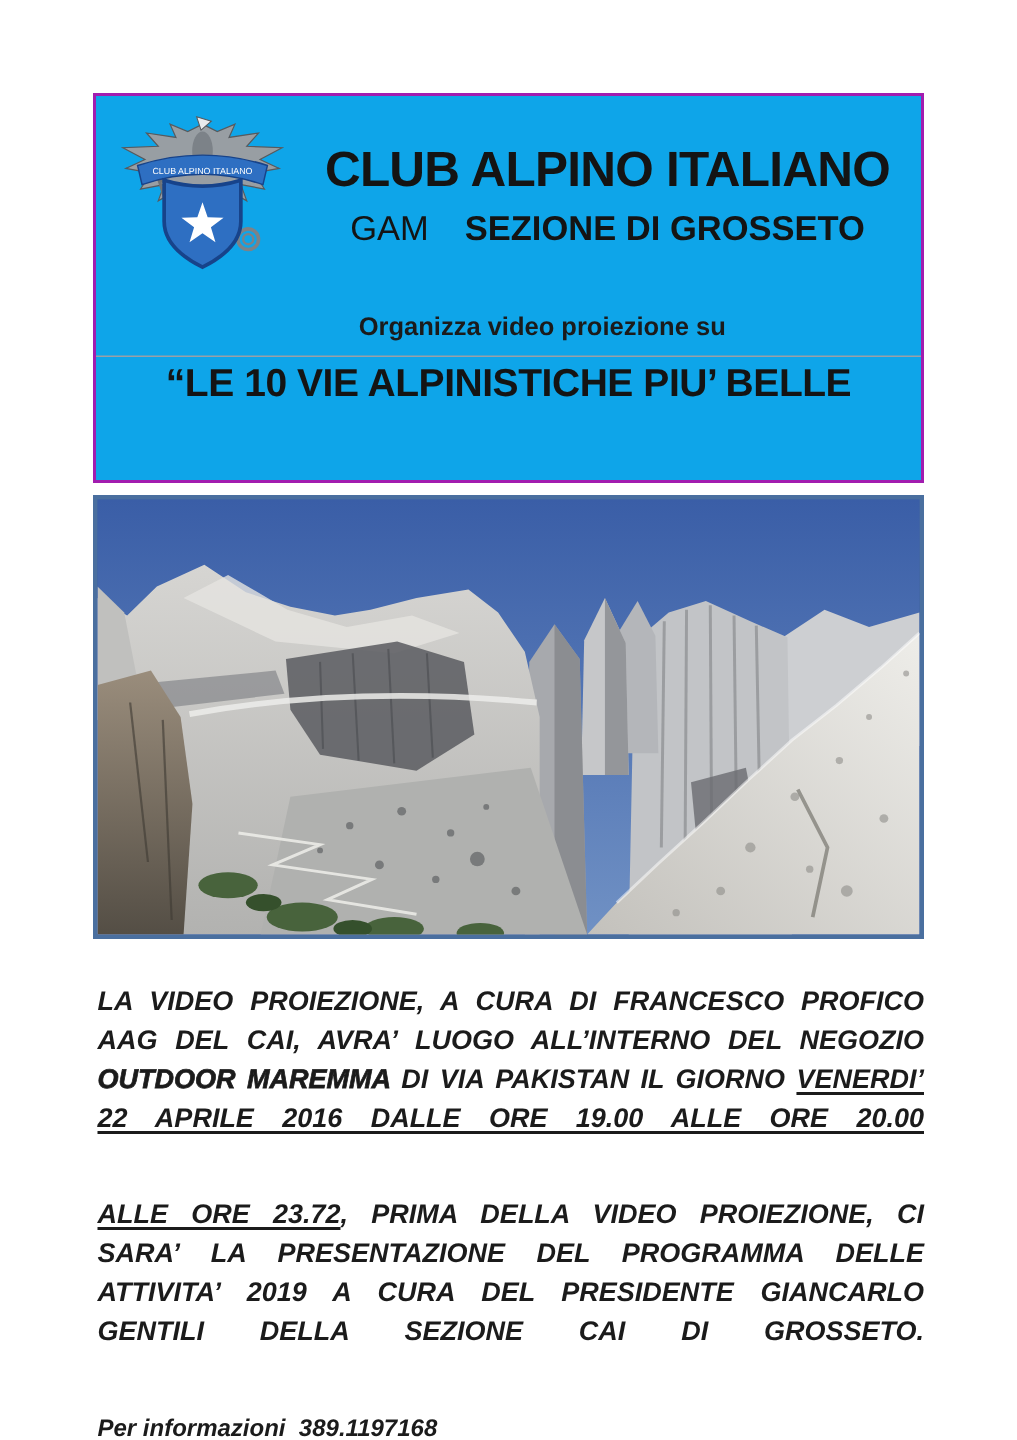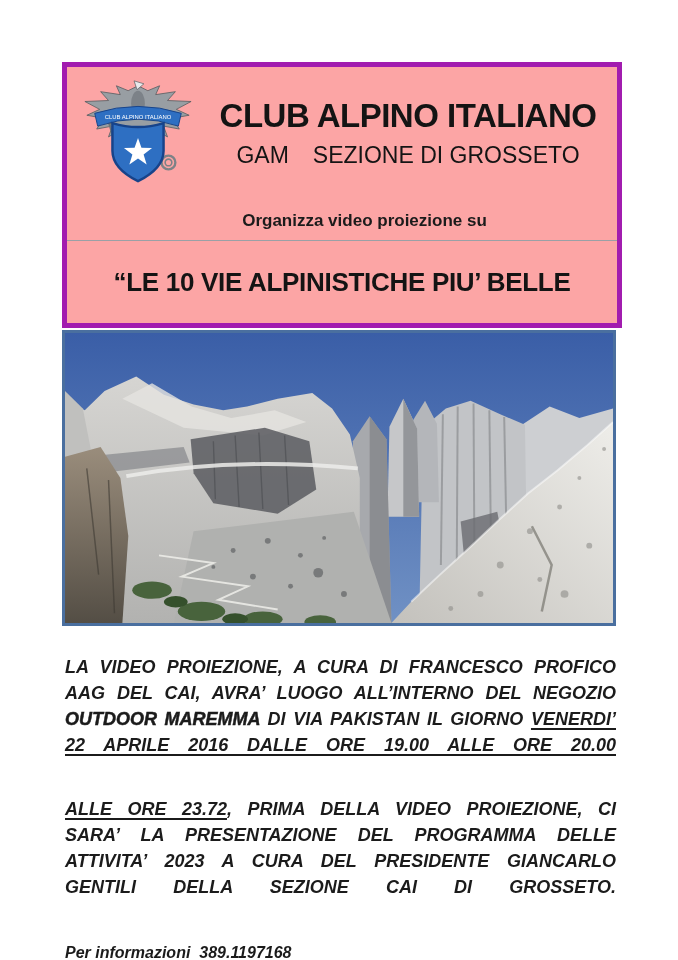--- a/index.html
+++ b/index.html
@@ -1,31 +1,31 @@
 <!DOCTYPE html>
 <html><head>
 <meta charset="utf-8">
 <style>
   html,body{margin:0;padding:0;background:#ffffff;}
   .page{position:relative;width:678px;height:960px;background:#ffffff;overflow:hidden;
         font-family:"Liberation Sans","DejaVu Sans",sans-serif;color:#1b1b1b;}
 
   
   .header-box{position:absolute;left:62px;top:62px;width:550px;height:256px;
-              border:5px solid #a21caf;background:#fca5a5;}
+              border:2px solid #a21caf;background:#0ea5e9;}
   .logo{position:absolute;left:12px;top:5px;width:118px;height:120px;}
   .header-titles{position:absolute;left:138px;right:6px;top:30px;text-align:center;}
   .org-title{font-weight:700;font-size:33px;line-height:38px;letter-spacing:-0.5px;color:#141414;}
   .org-subtitle{margin-top:7px;font-size:23px;line-height:27px;color:#141414;}
   .org-subtitle .gam{font-weight:400;margin-right:24px;}
-  .org-subtitle .sect{font-weight:400;}
+  .org-subtitle .sect{font-weight:700;}
   .intro-line{position:absolute;left:0;right:0;top:144px;text-align:center;
               font-weight:700;font-size:17px;color:#1b1b1b;padding-left:45px;}
   .event-title-box{position:absolute;left:0;right:0;top:173px;bottom:0;
-                   border-top:1px solid #9aa0a6;display:flex;flex-direction:column;
+                   border-top:1px solid #9aa0a6;display:flex;flex-direction:row;
                    justify-content:center;text-align:center;}
   .event-title-line{font-weight:700;font-size:26px;line-height:35px;letter-spacing:-0.3px;color:#141414;}
 
   
   .photo-frame{position:absolute;left:62px;top:330px;width:548px;height:290px;
                border:3px solid #4a6f9f;background:#3a5ea7;}
   .photo-frame svg{display:block;width:100%;height:100%;}
 
   
   .body-text{position:absolute;left:65px;top:654px;width:551px;}
@@ -177,17 +177,17 @@
           <circle cx="505" cy="270" r="4"></circle>
           <circle cx="390" cy="285" r="2.5"></circle>
         <circle cx="545" cy="120" r="2"></circle>
       </g>
       <path d="M472 200 L492 240 L482 288" stroke="#77766f" stroke-width="2.5" fill="none" opacity="0.7"></path>
     </svg>
   </div>
 
   <div class="body-text">
     <p class="para"><span class="seg plain">LA VIDEO PROIEZIONE, A CURA DI FRANCESCO PROFICO AAG DEL CAI, AVRA’ LUOGO ALL’INTERNO DEL NEGOZIO </span><span class="seg xbold">OUTDOOR MAREMMA</span><span class="seg plain"> DI VIA PAKISTAN IL GIORNO </span><span class="seg underline">VENERDI’ 22 APRILE 2016 DALLE ORE 19.00 ALLE ORE 20.00</span></p>
-    <p class="para"><span class="seg underline">ALLE ORE 23.72</span><span class="seg plain">, PRIMA DELLA VIDEO PROIEZIONE, CI SARA’ LA PRESENTAZIONE DEL PROGRAMMA DELLE ATTIVITA’ 2023 A CURA DEL PRESIDENTE GIANCARLO GENTILI  DELLA SEZIONE CAI DI GROSSETO.</span></p>
+    <p class="para"><span class="seg underline">ALLE ORE 23.72</span><span class="seg plain">, PRIMA DELLA VIDEO PROIEZIONE, CI SARA’ LA PRESENTAZIONE DEL PROGRAMMA DELLE ATTIVITA’ 2019 A CURA DEL PRESIDENTE GIANCARLO GENTILI  DELLA SEZIONE CAI DI GROSSETO.</span></p>
     <p class="info-line">Per informazioni  389.1197168</p>
   </div>
 
 </div>
 
 </body></html>

